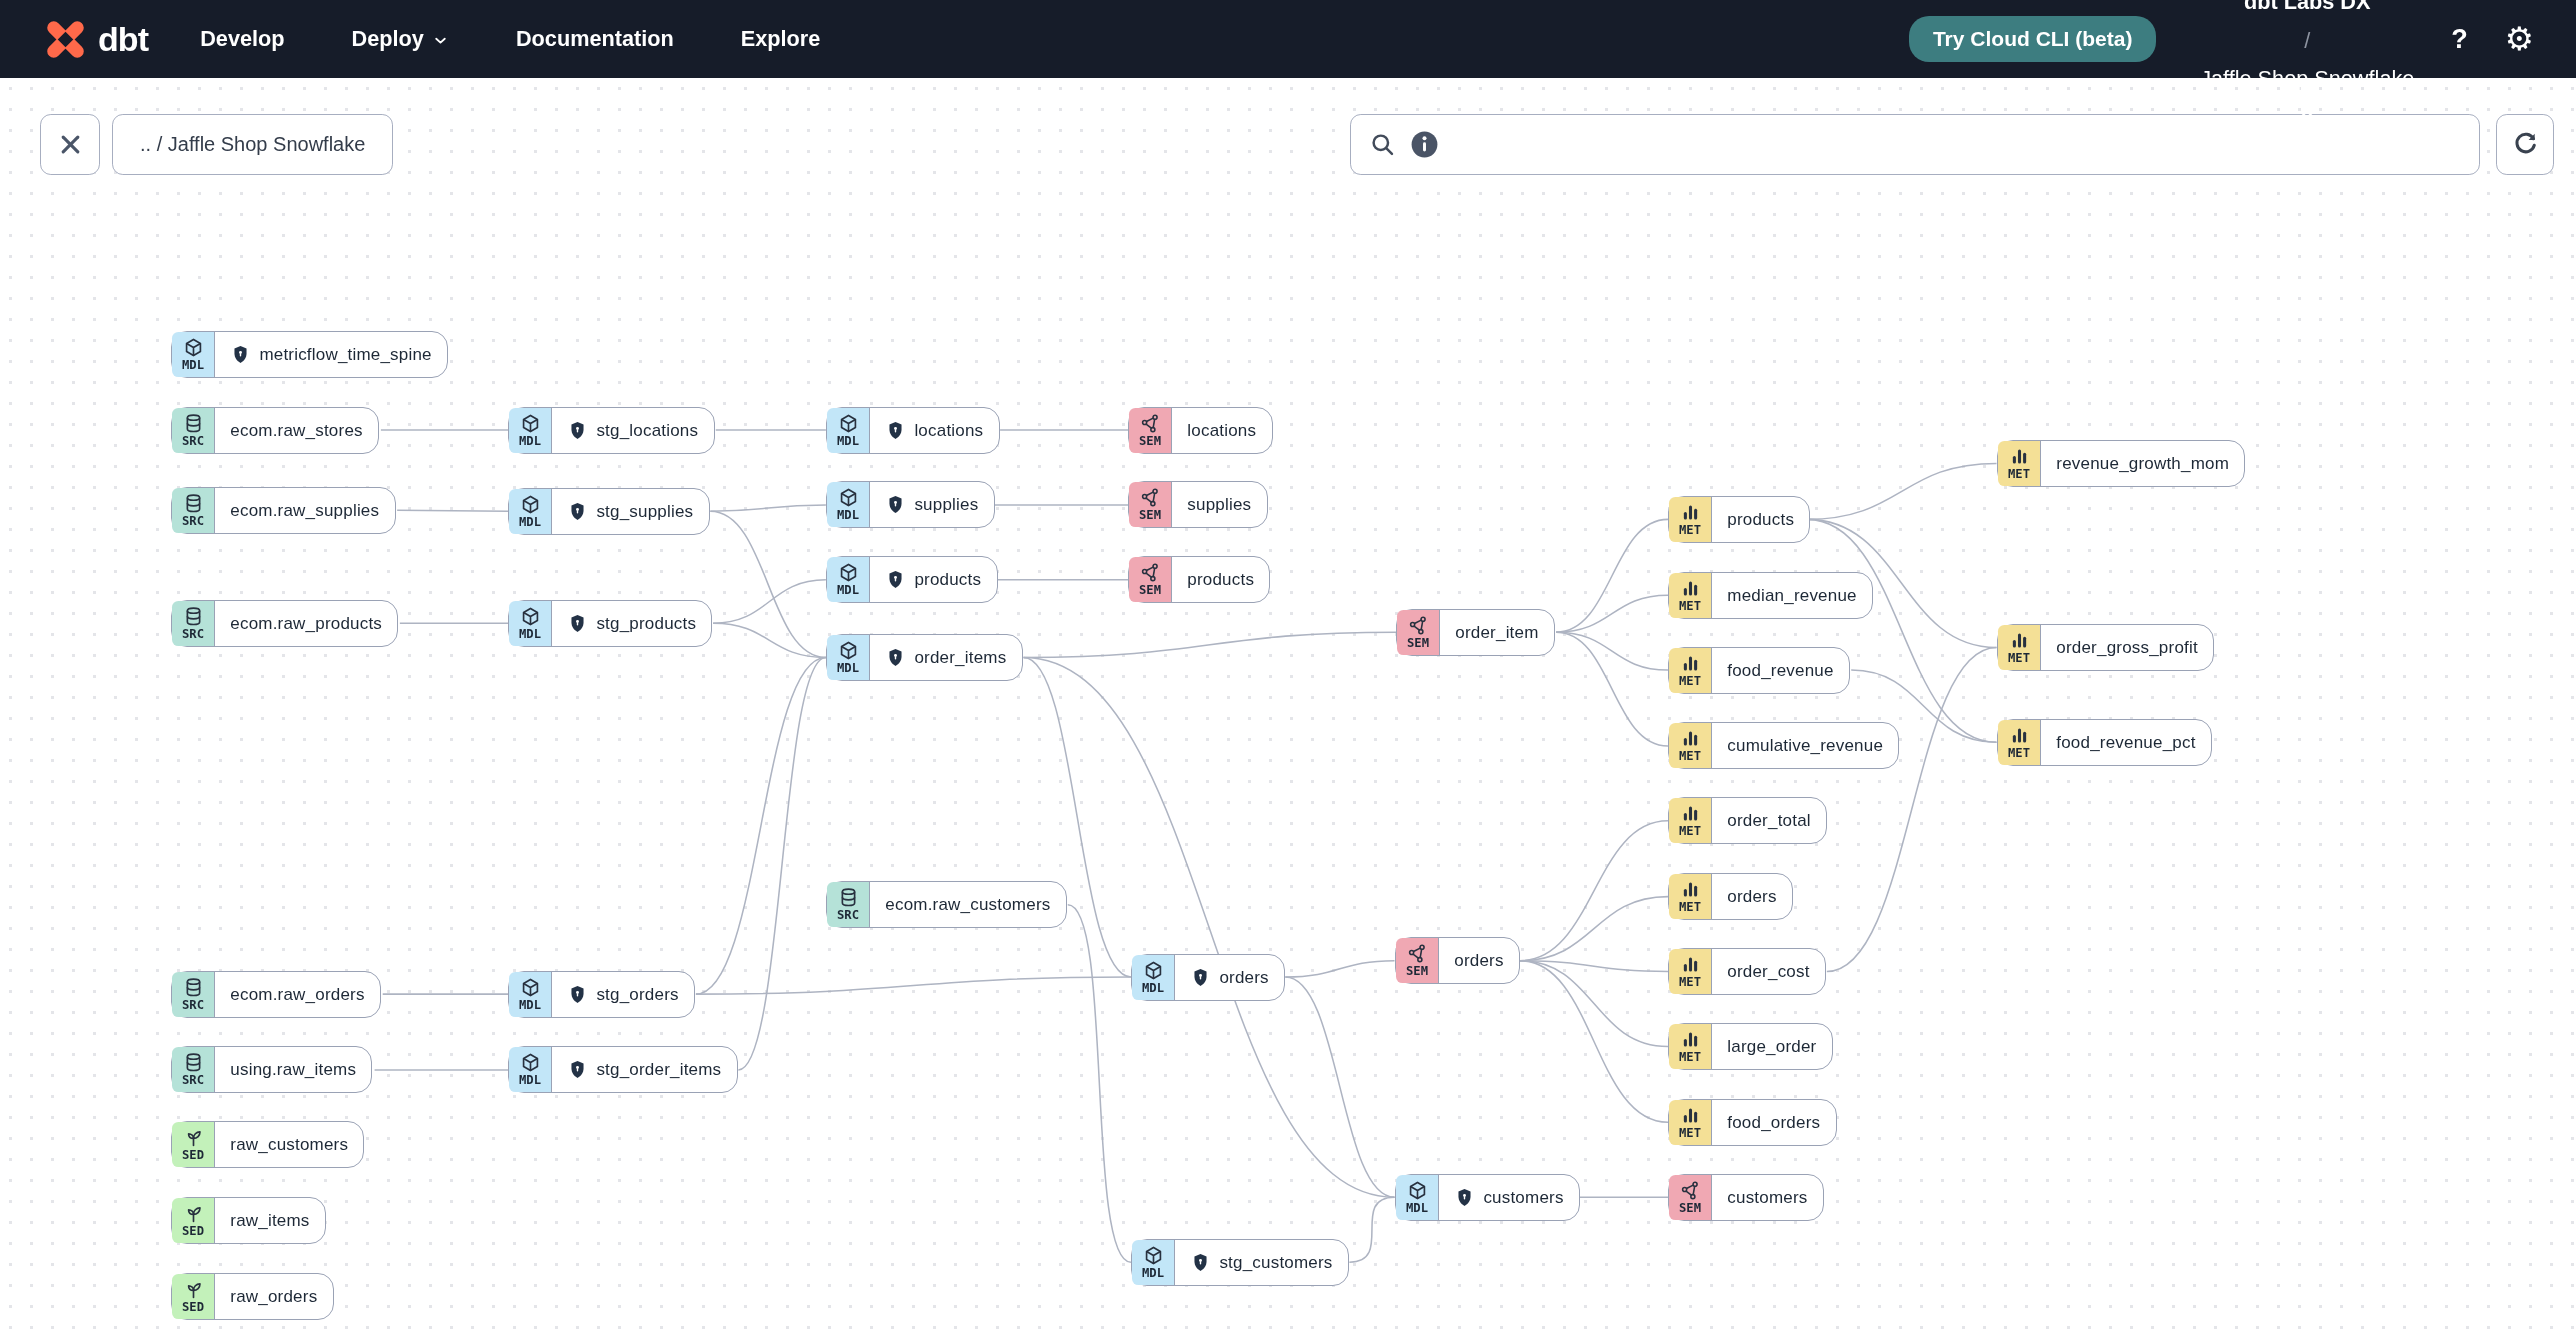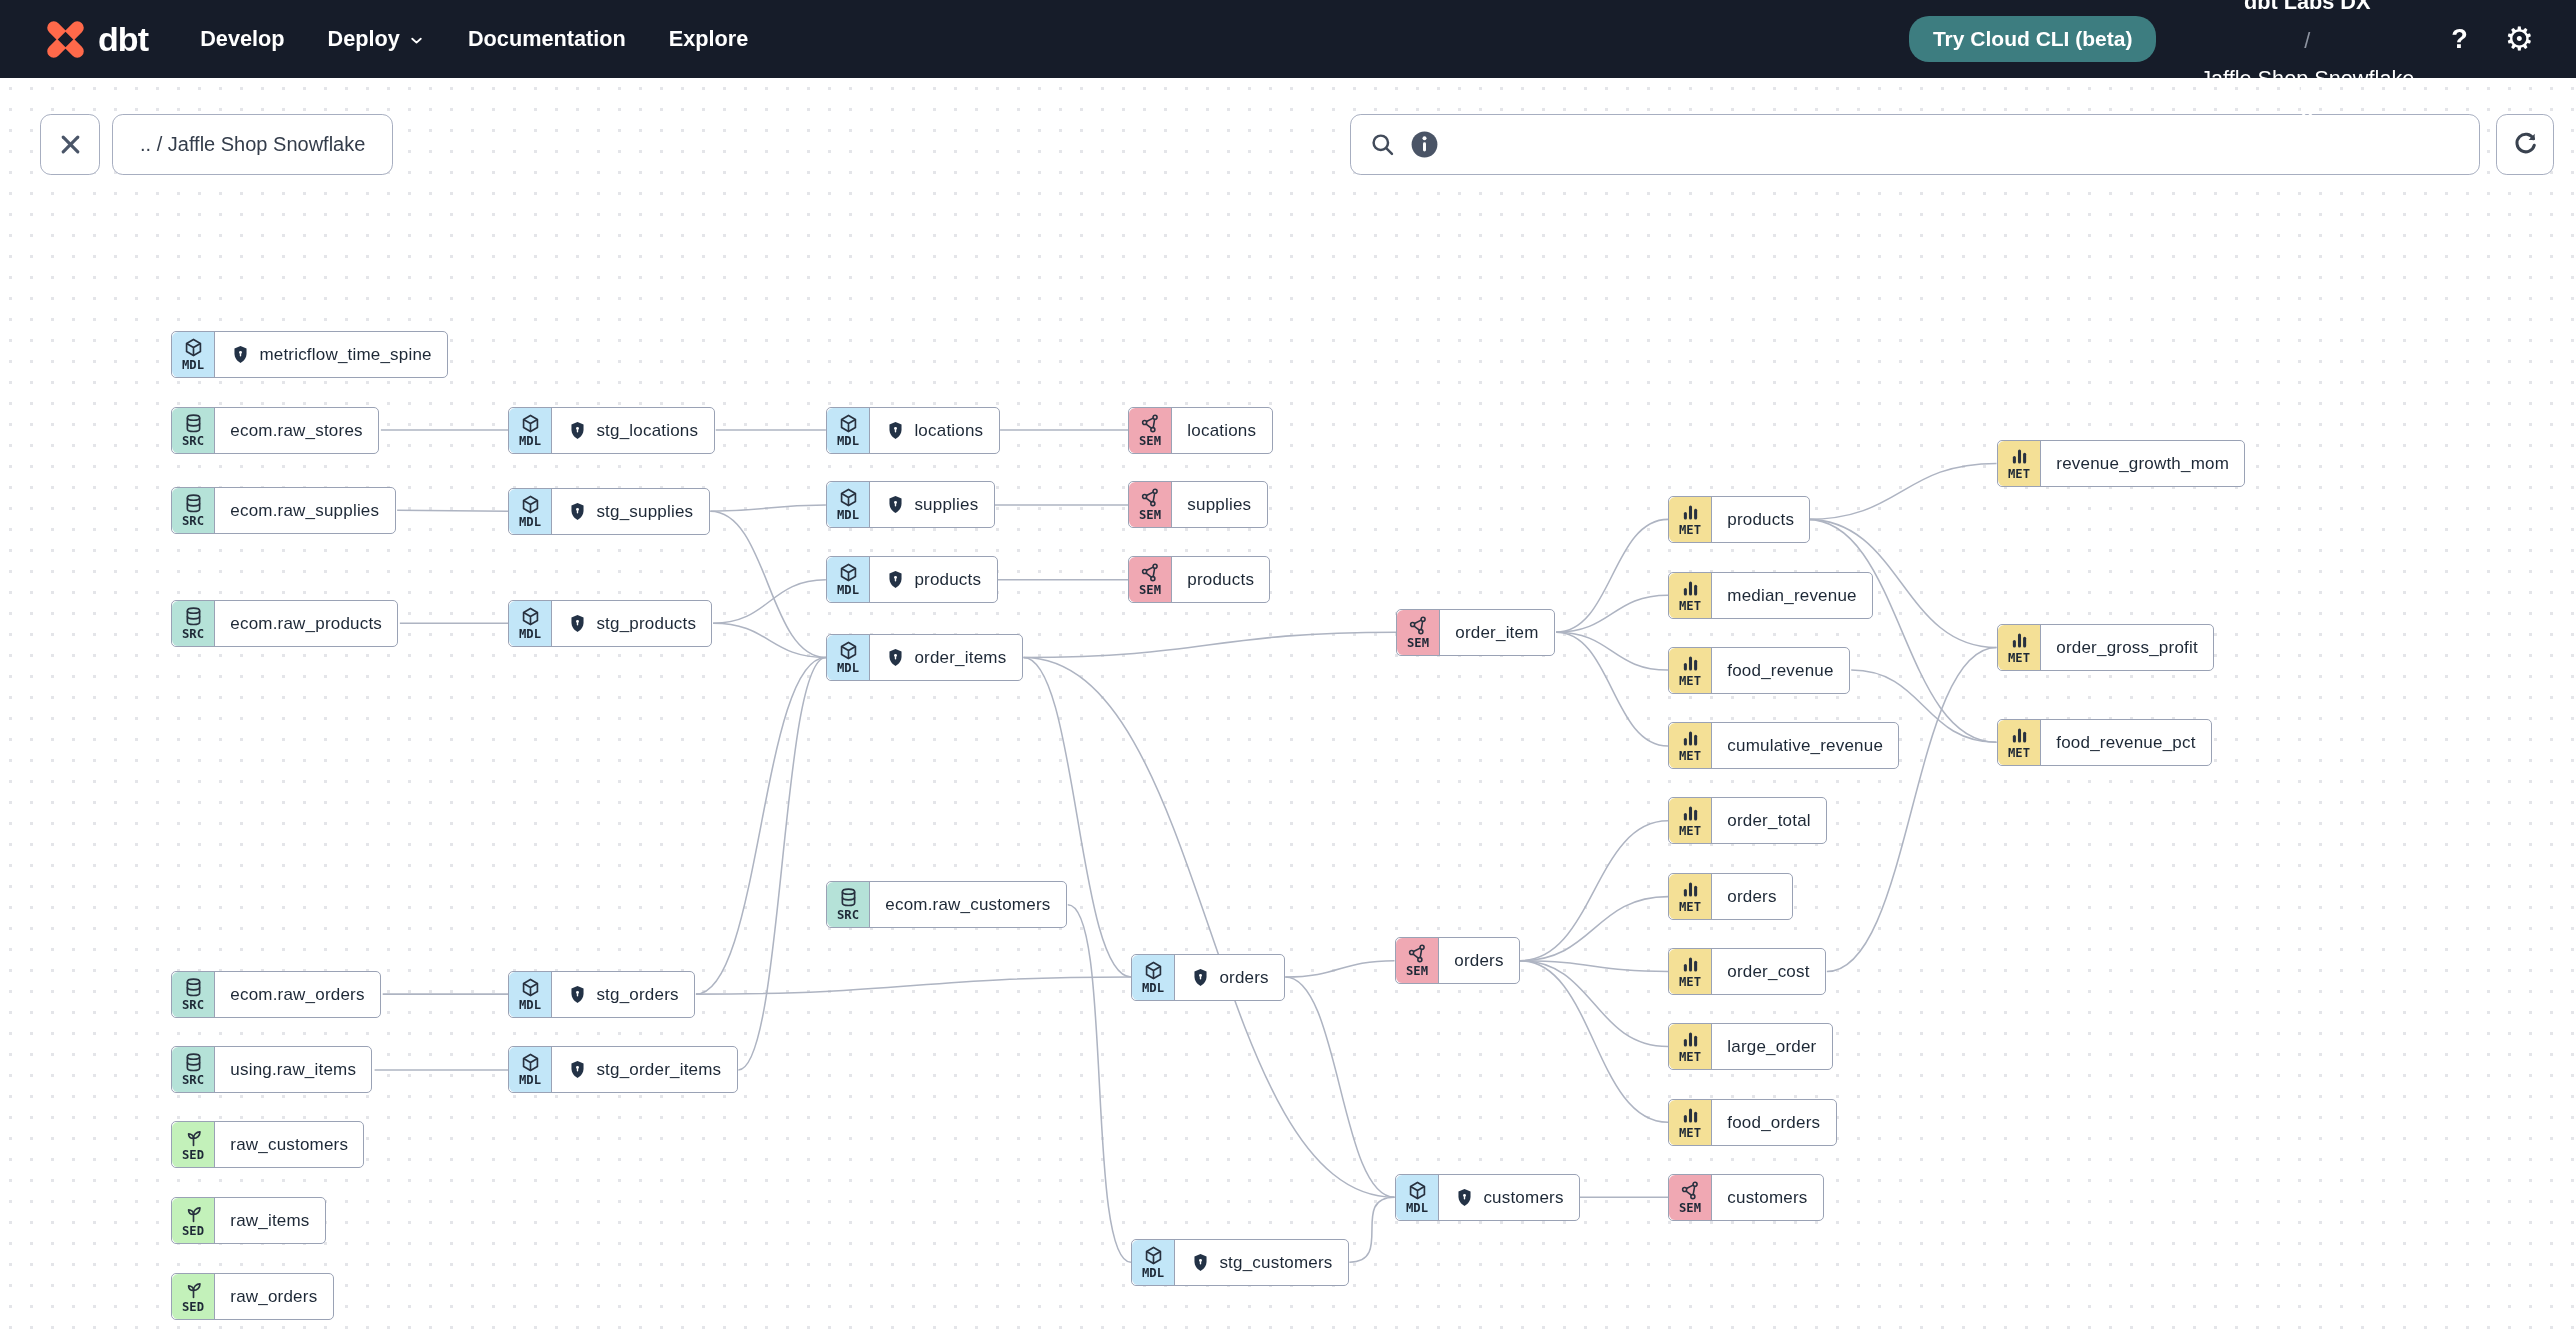--- a/index.html
+++ b/index.html
@@ -12,21 +12,21 @@
   body{font-family:"Liberation Sans", sans-serif; background:#fff;}
 
   
   header{
     position:relative; z-index:5; height:78px; background:var(--header_bg);
     display:flex; align-items:center; justify-content:space-between; padding:0 42px;
   }
   .h-left{display:flex; gap:52px;}
   .logo{display:flex; align-items:center; gap:9px; text-decoration:none; cursor:pointer;}
   .brand{color:#fff; font-size:34px; font-weight:bold; letter-spacing:-0.9px; line-height:1;}
-  nav{display:flex; align-items:center; gap:43px;}
+  nav{display:flex; align-items:center; gap:67px;}
   nav a{color:#fff; font-size:21.7px; font-weight:600; text-decoration:none; display:flex; align-items:center; gap:8.1px; cursor:pointer;}
   nav a svg{margin-top:2.7px;}
   .h-right{display:flex; align-items:center; gap:37px;}
   .cta{
     background:var(--accent_teal); color:#fff; border:none; border-radius:20px;
     font-family:inherit; font-size:21px; font-weight:600; padding:10.8px 23.5px; cursor:pointer;
   }
   .account{display:flex; align-items:center; gap:12.6px; color:#fff; font-size:21.7px; cursor:pointer; margin-left:7.2px;flex-direction:column;}
   .account .acct-name{font-weight:bold;}
   .account .slash{color:#8d93a0; padding:0 3.6px;}
@@ -39,21 +39,21 @@
     background-color:#fff;
     background-image:radial-gradient(circle, var(--canvas_dot) 1.5px, transparent 1.8px);
     background-size:21px 21px;
   }
   #edges{position:absolute; top:0; left:0; z-index:1;}
   #edges path{fill:none; stroke:var(--edge); stroke-width:1.7px;}
   #nodes{position:absolute; top:0; left:0; z-index:2;}
 
   .node{
     position:absolute; display:flex; align-items:stretch; height:47px;
-    background:#fff; border:1.4px solid var(--node_border); border-radius:5px;
+    background:#fff; border:1.4px solid var(--node_border); border-radius:16px;
     cursor:pointer; white-space:nowrap;
   }
   .node .band{
     width:43px; display:flex; flex-direction:column; align-items:center; justify-content:center;
     gap:0.9px; border-radius:6.3px 0 0 6.3px; border-right:1.4px solid var(--node_border);
   }
   .node .band .code{
     font-family:"DejaVu Sans Mono", monospace; font-size:12.2px; font-weight:600; color:var(--label); line-height:1;
   }
   .node .nbody{display:flex; align-items:center; gap:8.1px; padding:0 15.3px;}

